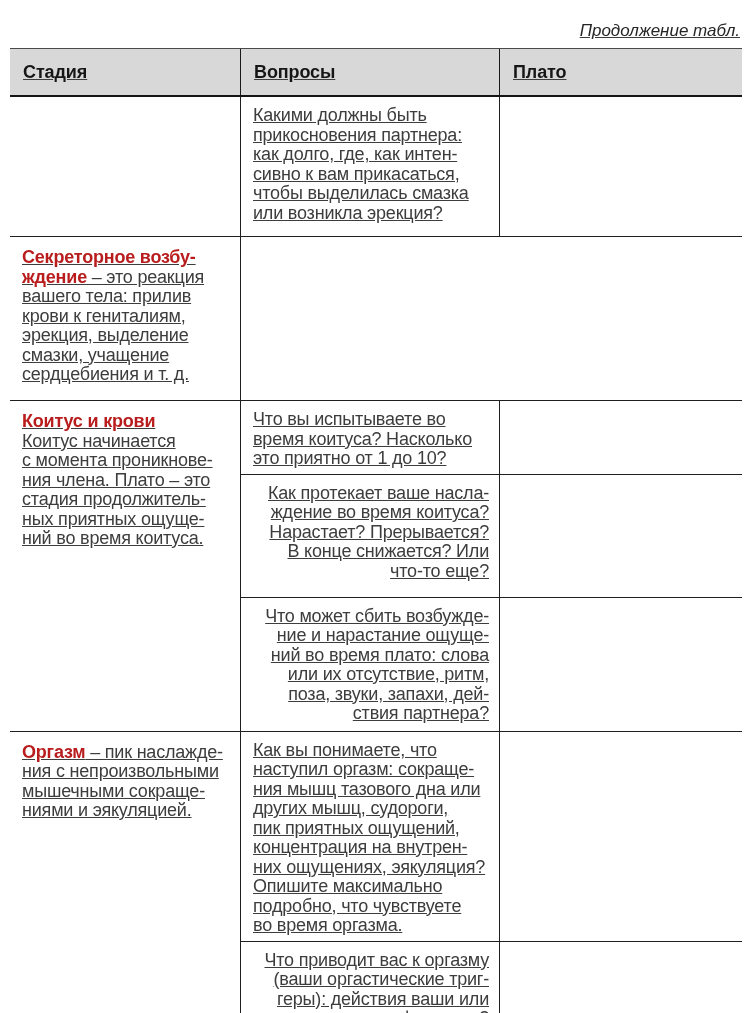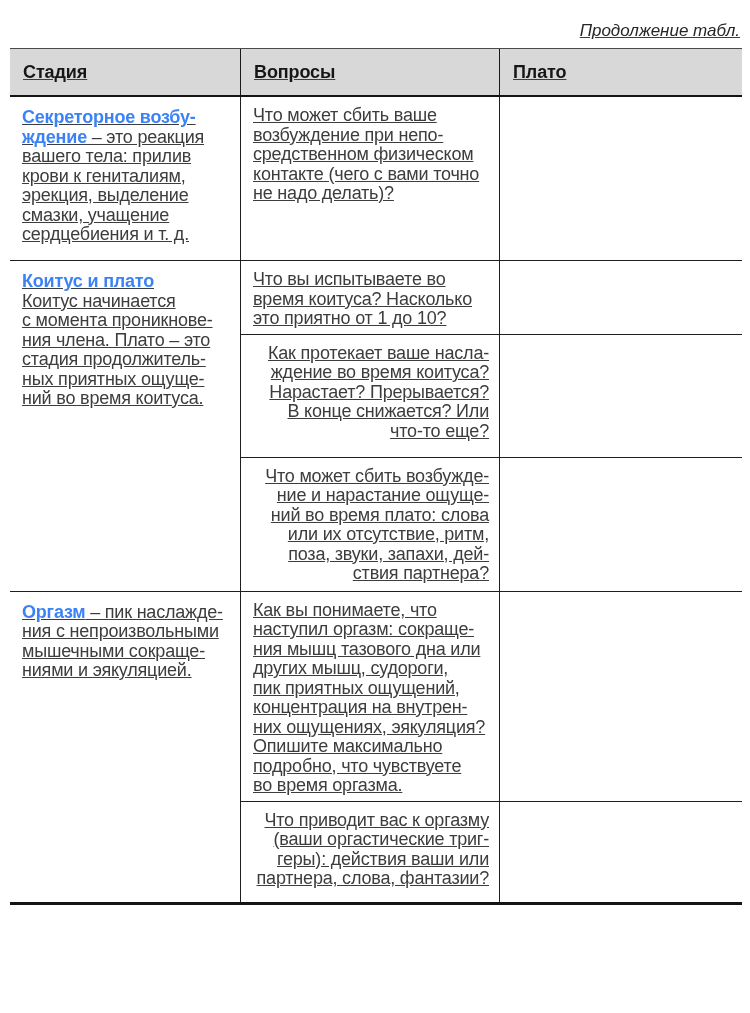--- a/index.html
+++ b/index.html
@@ -57,21 +57,21 @@
     font-size: 18px;
     line-height: 19.5px;
     letter-spacing: -0.2px;
     white-space: pre-line;
     box-sizing: border-box;
   }
   .stage-cell {
     border-right: 1.5px solid #1f1f1f;
     padding: 11px 10px 6px 12px;
   }
-  .stage-cell .bold, .q-cell .bold { font-weight: bold; color: #3b82f6; }
+  .stage-cell .bold, .q-cell .bold { font-weight: bold; color: #b91c1c; }
 
   .subrows { display: flex; flex-direction: column; }
   .subrow {
     display: grid;
     grid-template-columns: 259px 1fr;
     box-sizing: border-box;
     flex: 1 0 auto;
   }
   .subrow + .subrow { border-top: 1.5px solid #1f1f1f; text-align: right; }
   .q-cell {
@@ -88,43 +88,52 @@
   <div class="caption">Продолжение табл.</div>
 
   <div class="table">
 
     <div class="thead">
       <div class="th th-divider">Стадия</div>
       <div class="th th-divider">Вопросы</div>
       <div class="th">Плато</div>
     </div>
 
+    <div class="row">
+      <div class="cell stage-cell"></div>
+      <div class="subrows">
+        <div class="subrow" style="min-height:139px;">
+          <div class="cell q-cell">Какими должны быть
+прикосновения партнера:
+как долго, где, как интен-
+сивно к вам прикасаться,
+чтобы выделилась смазка
+или возникла эрекция?</div>
+          <div class="cell a-cell"></div>
+        </div>
+      </div>
+    </div>
 
     <div class="row">
       <div class="cell stage-cell"><span class="bold">Секреторное возбу-
 ждение</span><span> – это реакция
 вашего тела: прилив
 крови к гениталиям,
 эрекция, выделение
 смазки, учащение
 сердцебиения и т. д.</span></div>
       <div class="subrows">
         <div class="subrow" style="min-height:163px;">
-          <div class="cell q-cell">Что может сбить ваше
-возбуждение при непо-
-средственном физическом
-контакте (чего с вами точно
-не надо делать)?</div>
           <div class="cell a-cell"></div>
         </div>
       </div>
     </div>
 
     <div class="row">
-      <div class="cell stage-cell"><span class="bold">Коитус и плато</span><span>
+      <div class="cell stage-cell"><span class="bold">Коитус и крови</span><span>
 Коитус начинается
 с момента проникнове-
 ния члена. Плато – это
 стадия продолжитель-
 ных приятных ощуще-
 ний во время коитуса.</span></div>
       <div class="subrows">
         <div class="subrow" style="min-height:67px;">
           <div class="cell q-cell">Что вы испытываете во
 время коитуса? Насколько

